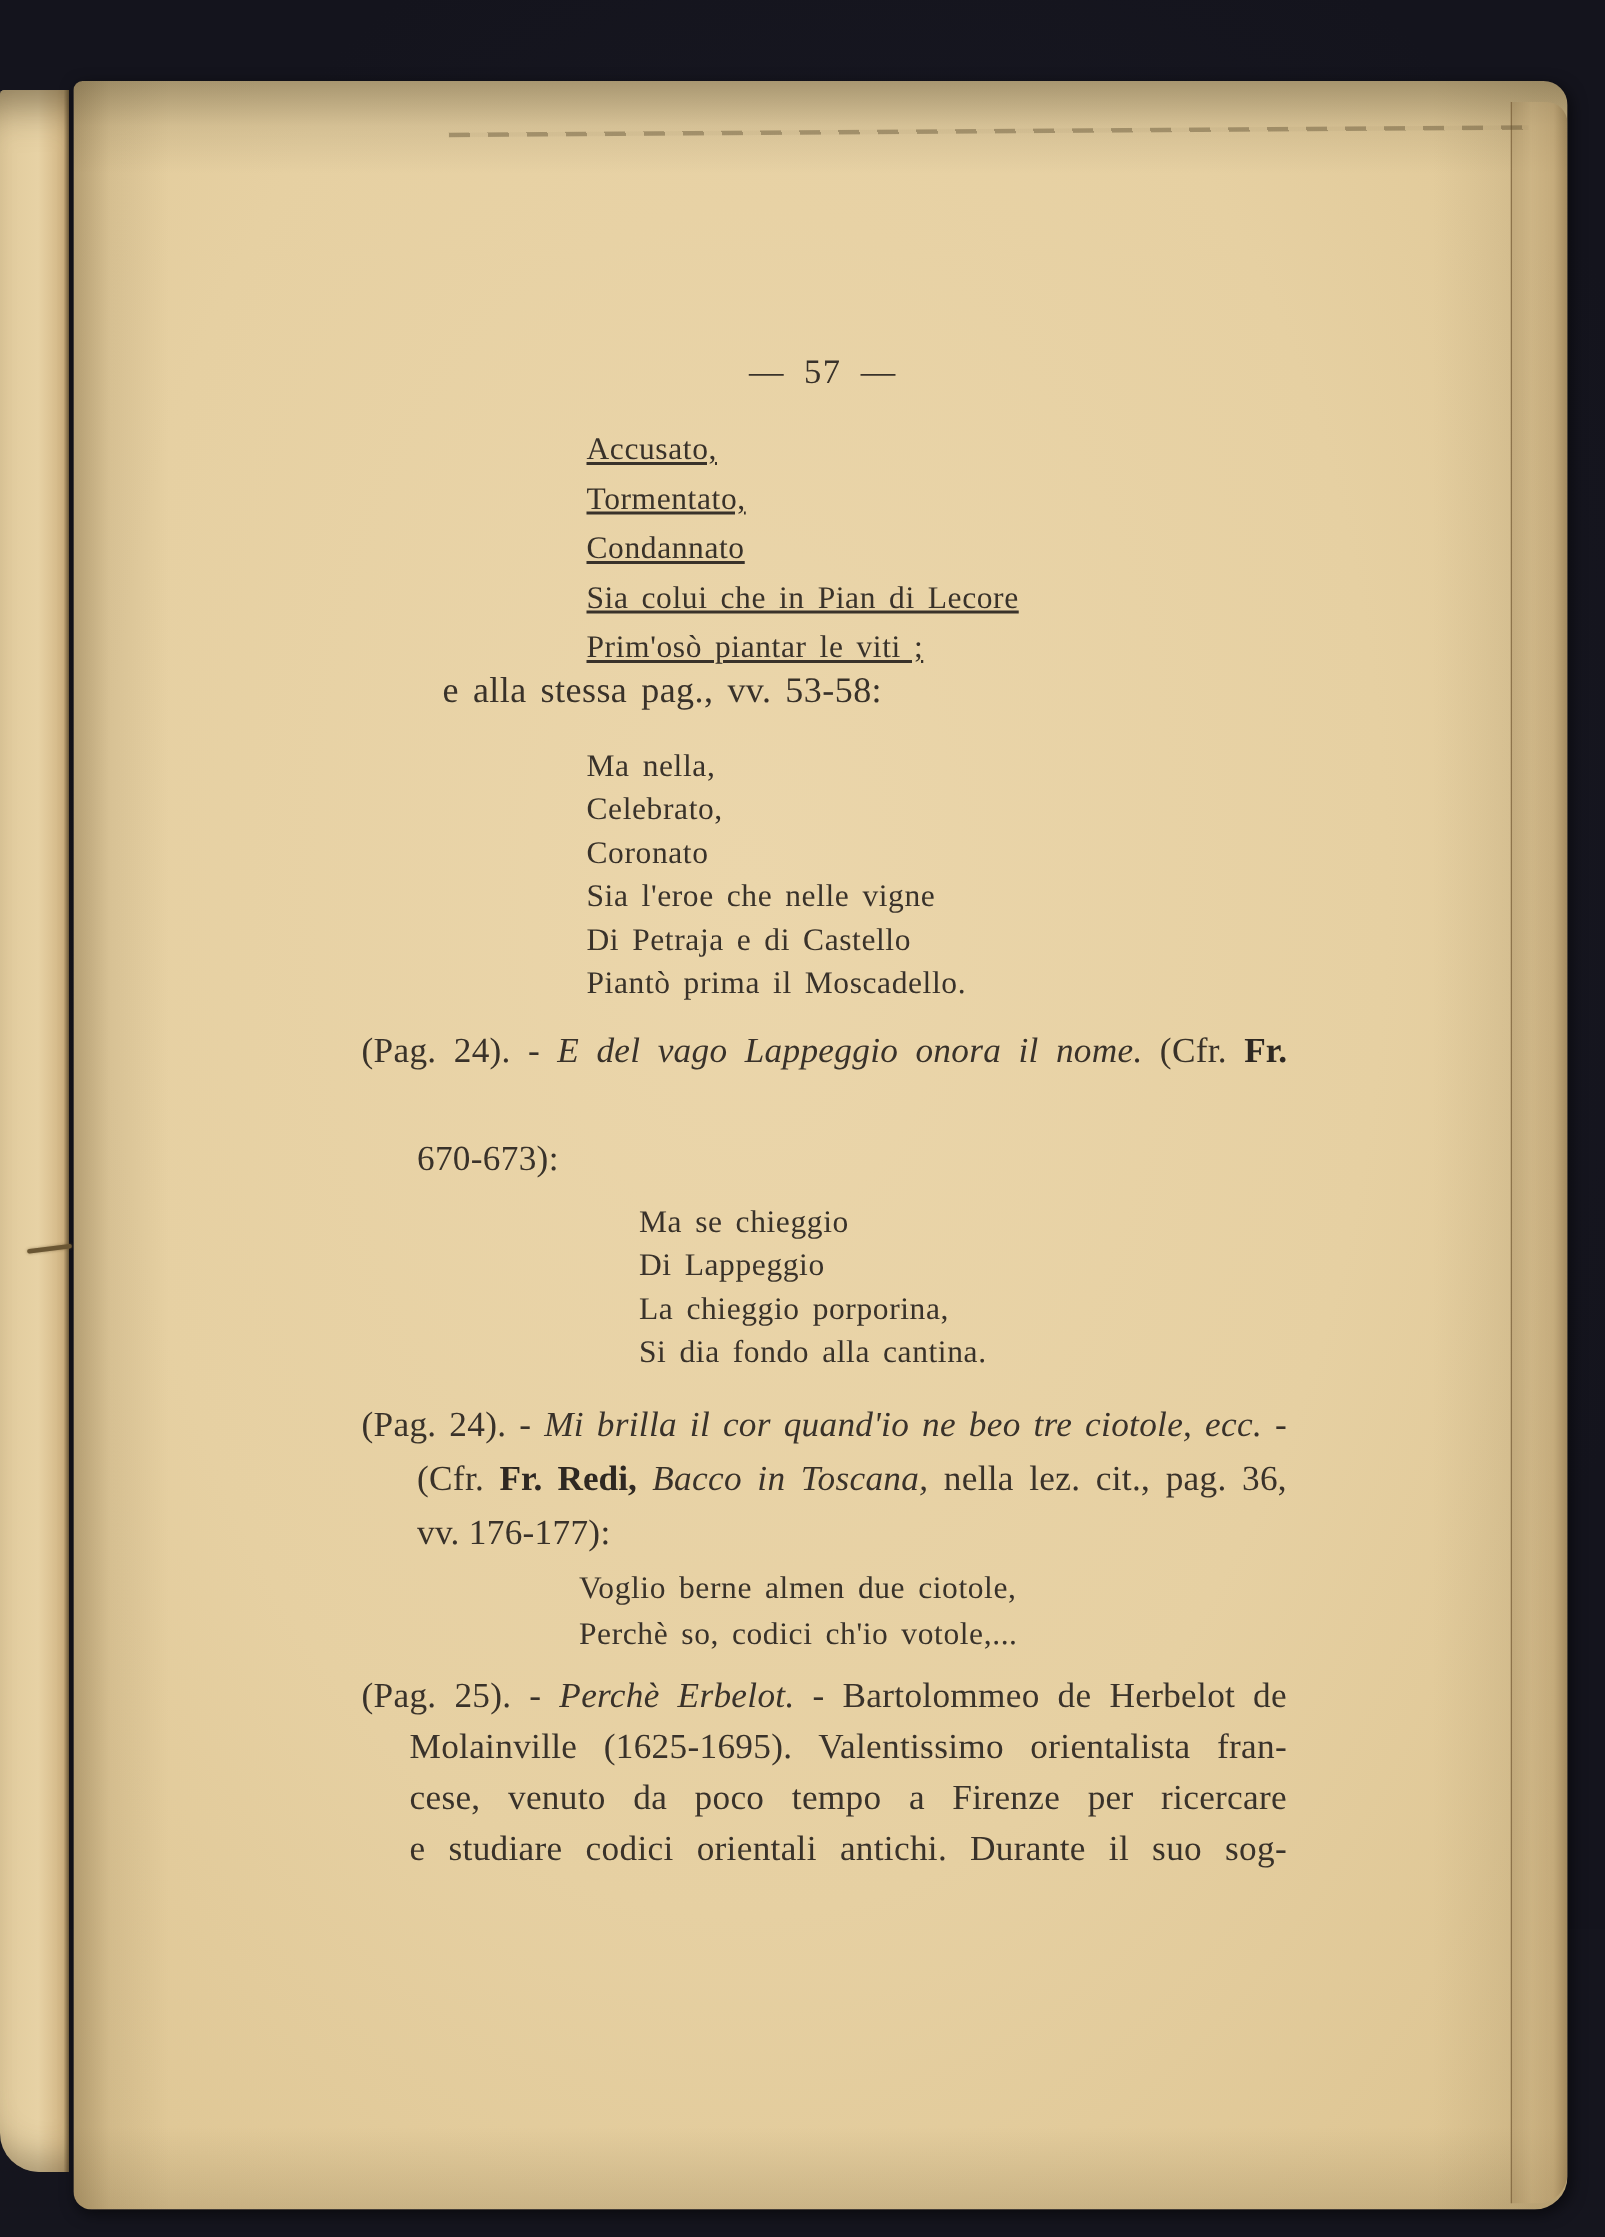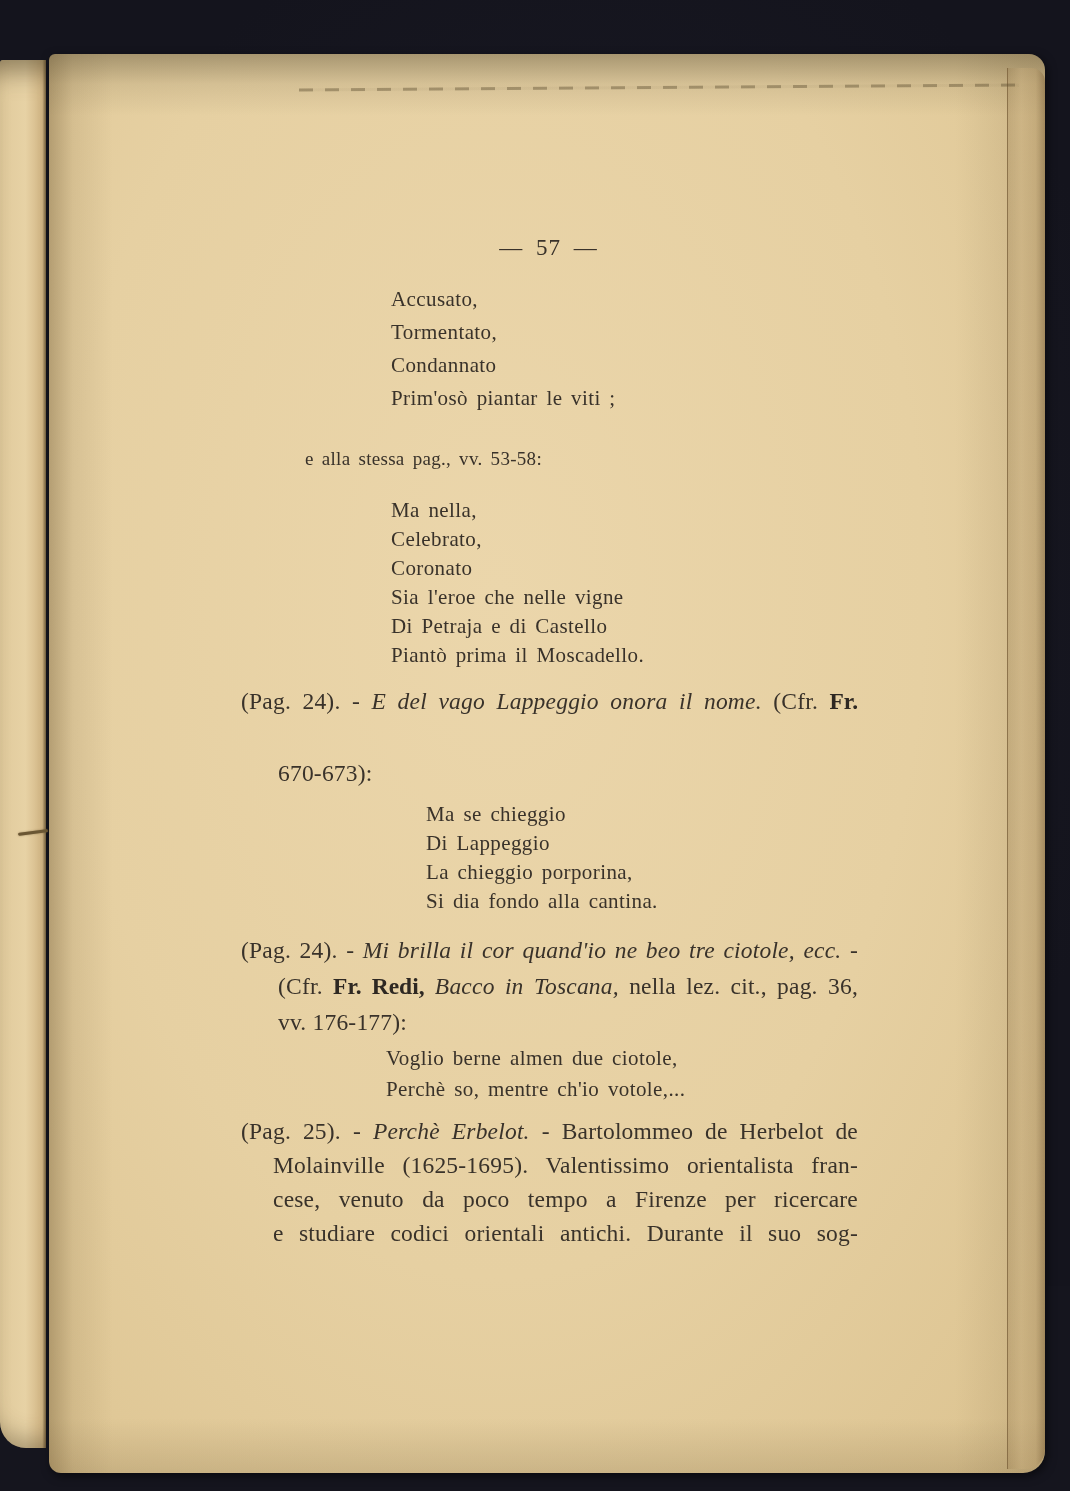--- a/index.html
+++ b/index.html
@@ -55,26 +55,26 @@
     box-shadow: 0 0 2px rgba(106,86,51,0.6);
   }
   
   .txt { position: absolute; color: #39322a; }
   .page-number {
     left: 192px; top: 181px; width: 615px; text-align: center;
     font-size: 23px; letter-spacing: 1px; word-spacing: 6px;
   }
   .verse { font-size: 21px; letter-spacing: 0.4px; word-spacing: 3px; }
   .verse div { white-space: nowrap; }
-  .v1 { left: 342px; top: 229px; line-height: 33px; }
+  .v1 { left: 342px; top: 229px; line-height: 33px; text-decoration: underline; }
   .v2 { left: 342px; top: 442px; line-height: 29px; }
   .v3 { left: 377px; top: 746px; line-height: 29px; }
   .v4 { left: 337px; top: 989px;  line-height: 31px; }
   .note {
-    left: 256px; top: 394px; font-size: 19px; letter-spacing: 0.3px; word-spacing: 3px;
+    left: 246px; top: 394px; font-size: 24px; letter-spacing: 0.3px; word-spacing: 3px;
   }
   .pline {
     font-size: 23.5px; letter-spacing: 0.2px; white-space: nowrap;
   }
   .pline.just { white-space: normal; text-align: justify; text-align-last: justify; }
   .pl-first { left: 192px; width: 617px; }
   .pl-cont  { left: 229px; width: 580px; }
   .pl-cont3 { left: 224px; width: 585px; }
   .it { font-style: italic; }
   .bd { font-weight: 700; letter-spacing: 0; color: #2e2822; }
@@ -90,20 +90,21 @@
     <div class="right-page-stack"></div>
     <div class="top-deckle-line"></div>
     <div class="crease-mark"></div>
 
     <div class="txt page-number">— 57 —</div>
 
     <div class="txt verse v1">
       <div>Accusato,</div>
       <div>Tormentato,</div>
       <div>Condannato</div>
+      <div>Sia colui che in Pian di Lecore</div>
       <div>Prim'osò piantar le viti ;</div>
     </div>
 
     <div class="txt note">e alla stessa pag., vv. 53-58:</div>
 
     <div class="txt verse v2">
       <div>Ma nella,</div>
       <div>Celebrato,</div>
       <div>Coronato</div>
       <div>Sia l'eroe che nelle vigne</div>
@@ -120,21 +121,21 @@
       <div>La chieggio porporina,</div>
       <div>Si dia fondo alla cantina.</div>
     </div>
 
     <div class="txt pline just pl-first" style="top:883px"><span>(Pag. 24). - </span><span class="it">Mi brilla il cor quand'io ne beo tre ciotole, ecc. -</span></div>
     <div class="txt pline just pl-cont" style="top:919px"><span>(Cfr. </span><span class="bd">Fr. Redi,</span><span class="it"> Bacco in Toscana,</span><span> nella lez. cit., pag. 36,</span></div>
     <div class="txt pline pl-cont" style="top:955px">vv. 176-177):</div>
 
     <div class="txt verse v4">
       <div>Voglio berne almen due ciotole,</div>
-      <div>Perchè so, mentre ch'io votole,...</div>
+      <div>Perchè so, codici ch'io votole,...</div>
     </div>
 
     <div class="txt pline just pl-first" style="top:1064px"><span>(Pag. 25). - </span><span class="it">Perchè Erbelot.</span><span> - Bartolommeo de Herbelot de</span></div>
     <div class="txt pline just pl-cont3" style="top:1098px">Molainville (1625-1695). Valentissimo orientalista fran-</div>
     <div class="txt pline just pl-cont3" style="top:1132px">cese, venuto da poco tempo a Firenze per ricercare</div>
     <div class="txt pline just pl-cont3" style="top:1166px">e studiare codici orientali antichi. Durante il suo sog-</div>
 
   </div>
 </div>
 

